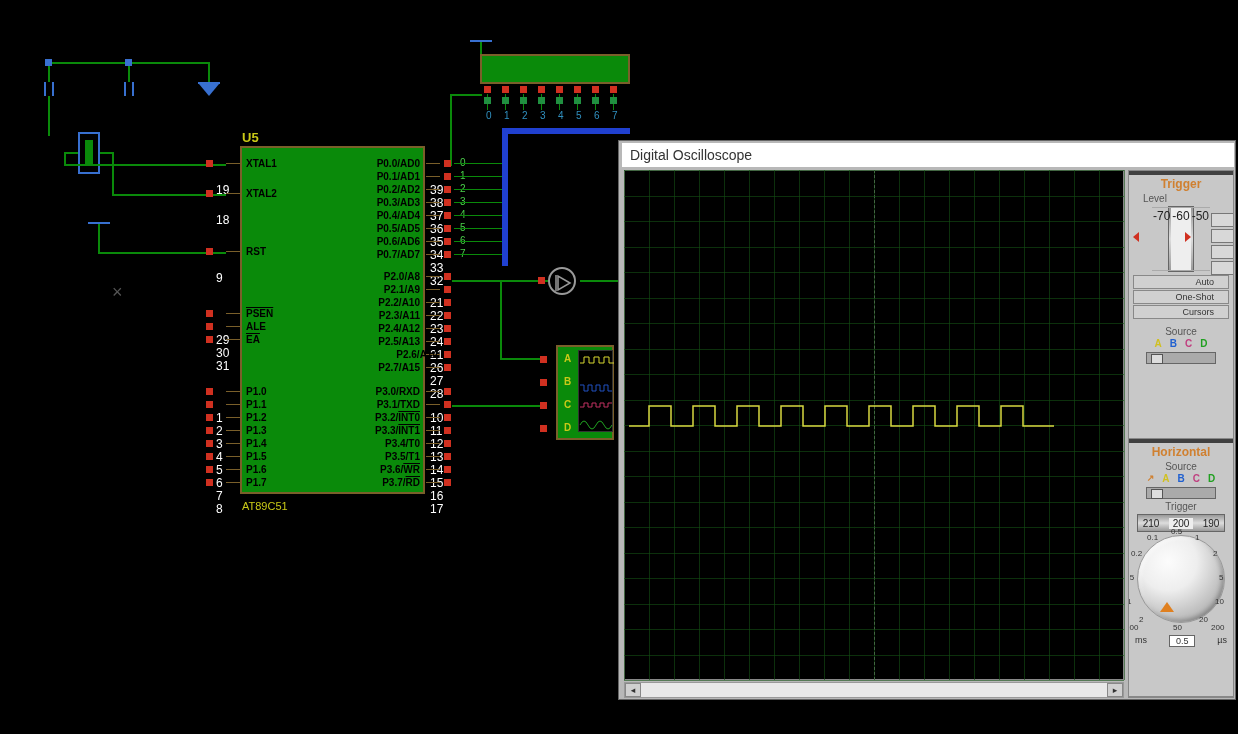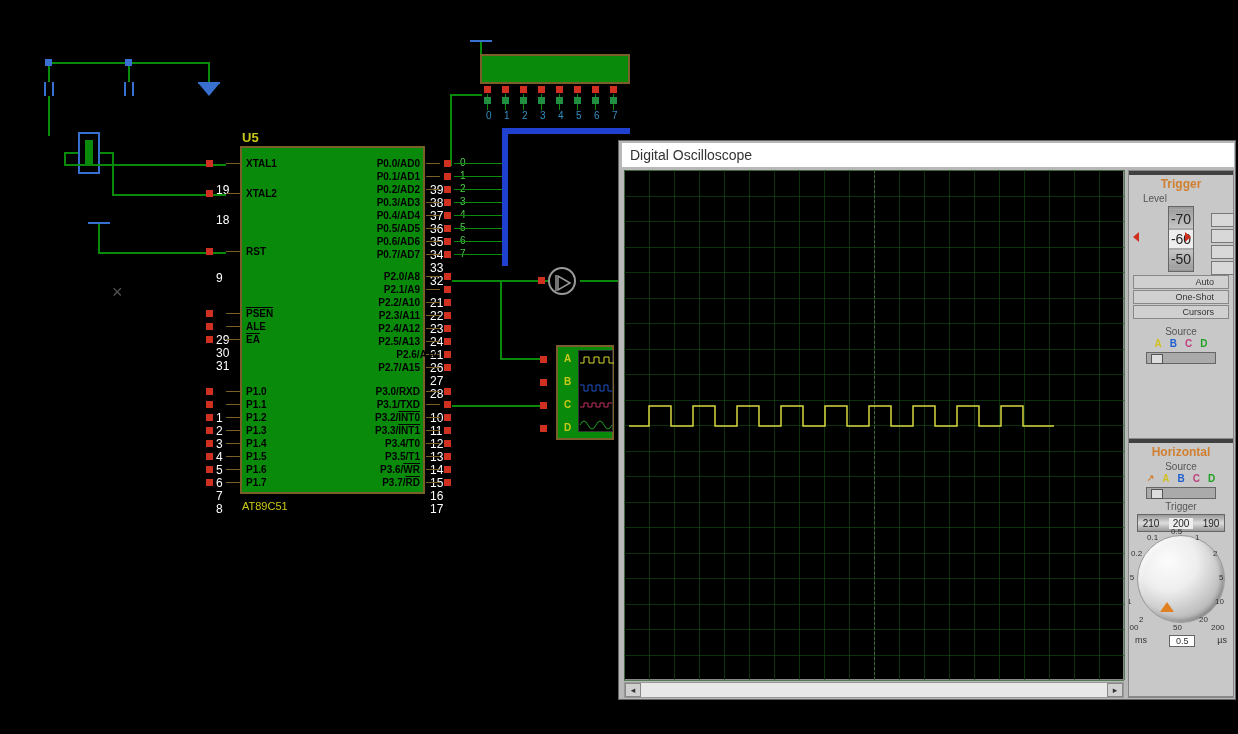--- a/index.html
+++ b/index.html
@@ -135,22 +135,22 @@
   }
   .panel-head {
     color: #d08030; font-weight: bold; font-size: 12px;
     text-align: center; padding: 2px 0;
   }
   .panel-lbl { color: #555; font-size: 10px; text-align: center; }
   .lvl-wheel {
     width: 26px; height: 66px;
     background: linear-gradient(#999,#ddd,#999);
     border: 1px solid #666; margin: 2px auto;
-    font-size: 14px; color: #222; text-align: center;
-    display: flex; flex-direction: column; justify-content: center;
+    font-size: 12px; color: #222; text-align: center;
+    display: flex; flex-direction: row; justify-content: center;
   }
   .lvl-row { border-top: 1px solid #aaa; border-bottom: 1px solid #aaa; padding: 1px; }
   .btn-flat {
     background: #d0d0d0; border: 1px solid #888;
     font-size: 9px; color: #333; padding: 1px 14px;
     margin: 1px 4px; display: block;
     text-align: right;
   }
   .src-line { display: flex; justify-content: center; gap: 8px; font-size: 10px; font-weight: bold; padding: 1px 0; }
   .src-a { color: #d0c020; } .src-b { color: #2060d0; }

